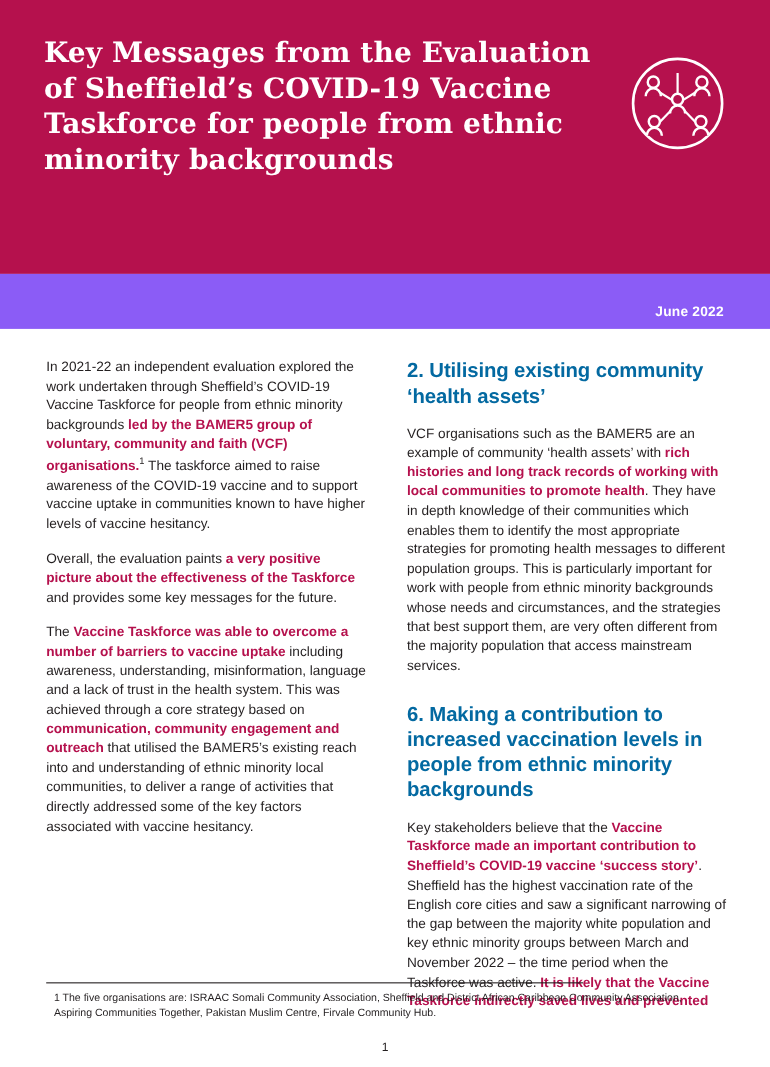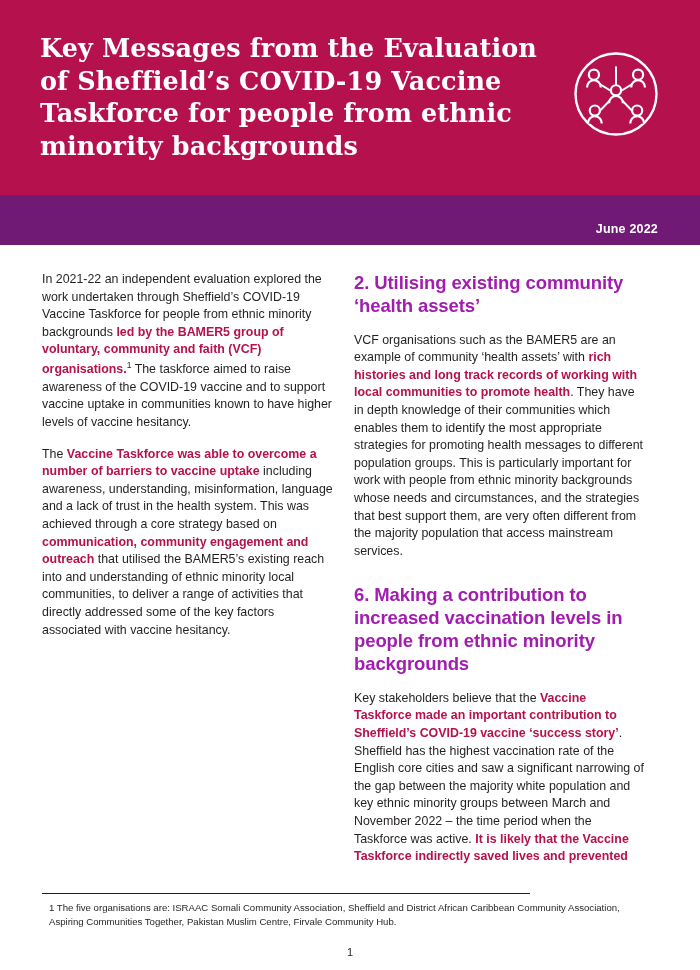--- a/index.html
+++ b/index.html
@@ -18,21 +18,21 @@
     position: relative;
     width: 700px;
     height: 970px;
     box-sizing: border-box;
   }
 
   
   .header {
     position: relative;
     background: #b5114d;
-    height: 195px;
+    height: 249px;
     box-sizing: border-box;
     padding: 32px 40px 0 40px;
   }
   .header-title {
     color: #ffffff;
     font-family: "DejaVu Serif", "Liberation Serif", serif;
     font-weight: bold;
     font-size: 25.5px;
     line-height: 1.28;
     letter-spacing: 0.1px;
@@ -42,41 +42,41 @@
   .logo {
     position: absolute;
     right: 38px;
     top: 48px;
     width: 92px;
     height: 92px;
   }
 
   
   .datebar {
-    background: #701a75;
+    background: #8b5cf6;
     height: 50px;
     box-sizing: border-box;
     position: relative;
   }
   .datebar .date {
     position: absolute;
     right: 42px;
     bottom: 9px;
     color: #ffffff;
     font-size: 12.5px;
     font-weight: bold;
     letter-spacing: 0.2px;
   }
 
   
   .content {
     position: relative;
     padding: 26px 42px 0 42px;
     display: flex;
-    gap: 20px;
+    gap: 36px;
     height: 640px;
     box-sizing: border-box;
   }
   .col {
     width: 292px;
     flex: 0 0 292px;
   }
   p {
     margin: 0 0 14px 0;
     font-size: 12.4px;
@@ -87,21 +87,21 @@
     color: #b5114d;
     font-weight: bold;
   }
   .sup {
     font-size: 8.5px;
     vertical-align: super;
     color: #231f20;
     font-weight: normal;
   }
   h2 {
-    color: #a21caf;
+    color: #0369a1;
     font-size: 18.5px;
     line-height: 1.26;
     font-weight: bold;
     margin: 22px 0 14px 0;
     letter-spacing: -0.1px;
   }
   .col-right h2:first-child {
     margin-top: 0;
   }
 
@@ -180,20 +180,23 @@
     <span class="date">June 2022</span>
   </div>
 
   <div class="content">
 
     <div class="col col-left">
       <p>
         <span>In 2021-22 an independent evaluation explored the work undertaken through Sheffield’s COVID-19 Vaccine Taskforce for people from ethnic minority backgrounds </span><span class="hl">led by the BAMER5 group of voluntary, community and faith (VCF) organisations.</span><span class="sup">1</span><span> The taskforce aimed to raise awareness of the COVID-19 vaccine and to support vaccine uptake in communities known to have higher levels of vaccine hesitancy.</span>
       </p>
       <p>
+        <span>Overall, the evaluation paints </span><span class="hl">a very positive picture about the effectiveness of the Taskforce</span><span> and provides some key messages for the future.</span>
+      </p>
+      <p>
         <span>The </span><span class="hl">Vaccine Taskforce was able to overcome a number of barriers to vaccine uptake</span><span> including awareness, understanding, misinformation, language and a lack of trust in the health system. This was achieved through a core strategy based on </span><span class="hl">communication, community engagement and outreach</span><span> that utilised the BAMER5’s existing reach into and understanding of ethnic minority local communities, to deliver a range of activities that directly addressed some of the key factors associated with vaccine hesitancy.</span>
       </p>
     </div>
 
     <div class="col col-right">
       <h2>2. Utilising existing community ‘health assets’</h2>
       <p>
         <span>VCF organisations such as the BAMER5 are an example of community ‘health assets’ with </span><span class="hl">rich histories and long track records of working with local communities to promote health</span><span>. They have in depth knowledge of their communities which enables them to identify the most appropriate strategies for promoting health messages to different population groups. This is particularly important for work with people from ethnic minority backgrounds whose needs and circumstances, and the strategies that best support them, are very often different from the majority population that access mainstream services.</span>
       </p>
       <h2>6. Making a contribution to increased vaccination levels in people from ethnic minority backgrounds</h2>

